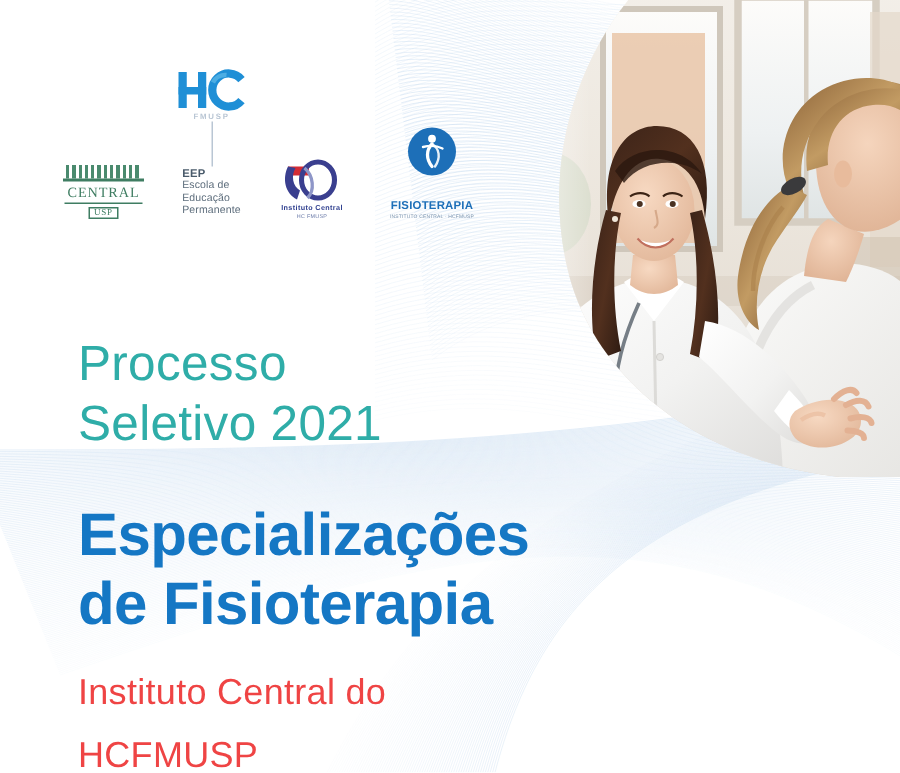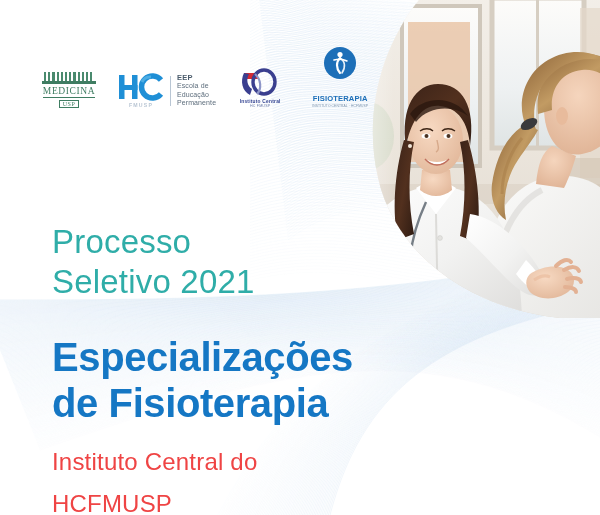--- a/index.html
+++ b/index.html
@@ -40,21 +40,21 @@
     background:repeating-linear-gradient(to right,#4a8a6e 0 2.2px,#ffffff 2.2px 4.2px);}
   .med-top{position:absolute;left:6px;top:0px;width:42px;height:2px;background:#4a8a6e;}
   .med-name{font-size:9.5px;letter-spacing:.6px;color:#3f7d62;
     font-family:"Liberation Serif","DejaVu Serif",serif;margin-top:1px;}
   .med-rule{width:52px;height:1px;background:#3f7d62;margin-top:1px;}
   .med-usp{margin-top:2px;border:1px solid #3f7d62;padding:0px 3px;
     font-size:6px;letter-spacing:.5px;color:#3f7d62;
     font-family:"Liberation Serif","DejaVu Serif",serif;}
 
   
-  .logo-hc{flex-direction:row;margin-right:14px;}
+  .logo-hc{flex-direction:column;margin-right:14px;}
   .hc-mark{display:flex;flex-direction:column;align-items:center;}
   .hc-letters{width:46px;height:28px;}
   .hc-fmusp{font-size:5.2px;letter-spacing:1.2px;color:#b9c6d4;font-weight:bold;margin-top:1px;}
   .hc-div{width:1px;height:30px;background:#b9c6d4;margin:0 6px;}
   .hc-text{line-height:1.22;}
   .hc-eep{font-size:7.5px;font-weight:bold;color:#4a5b6b;letter-spacing:.2px;}
   .hc-sub{font-size:7px;color:#5d6d7c;letter-spacing:.1px;}
 
   
   .logo-ic{width:60px;margin-right:16px;}
@@ -734,21 +734,21 @@
   </div>
 
   <div id="logo-bar">
 
     <div class="logo logo-medicina">
       <div class="med-building">
         <div class="med-top"></div>
         <div class="med-cols"></div>
         <div class="med-roof"></div>
       </div>
-      <div class="med-name">MEDICINA</div>
+      <div class="med-name">CENTRAL</div>
       <div class="med-rule"></div>
       <div class="med-usp">USP</div>
     </div>
 
     <div class="logo logo-hc">
       <div class="hc-mark">
         <svg class="hc-letters" viewBox="0 0 46 28" aria-hidden="true">
 
           <rect x="1" y="2" width="5.5" height="24" fill="#1f8fd6"></rect>
           <rect x="14" y="2" width="5.5" height="24" fill="#1f8fd6"></rect>

